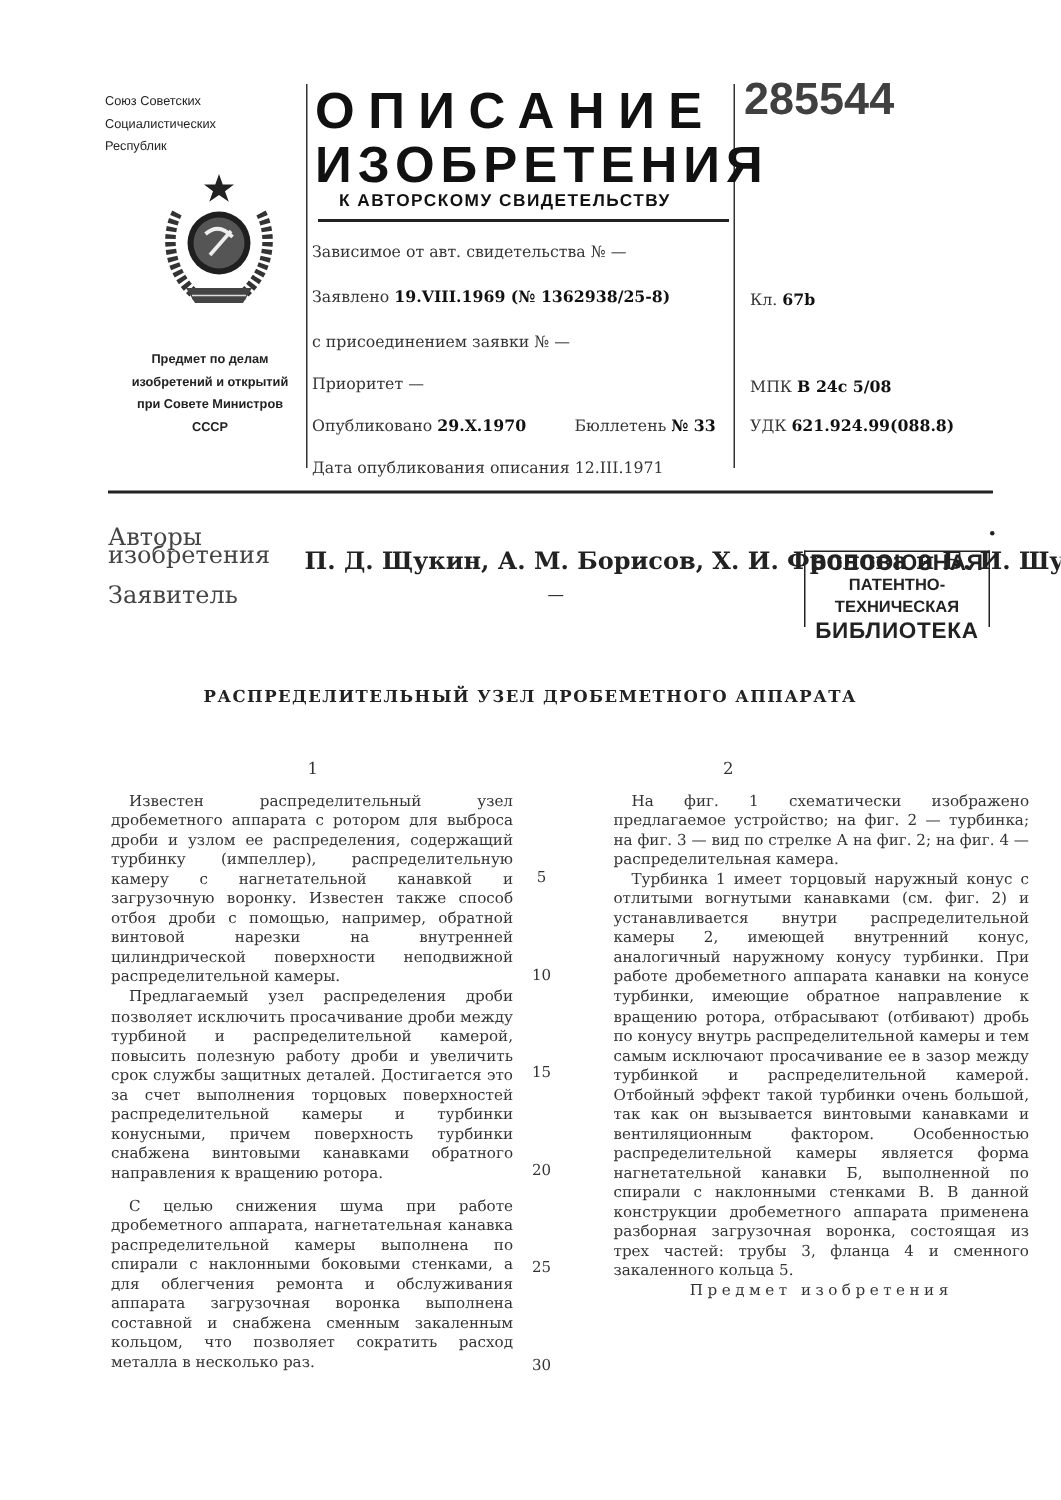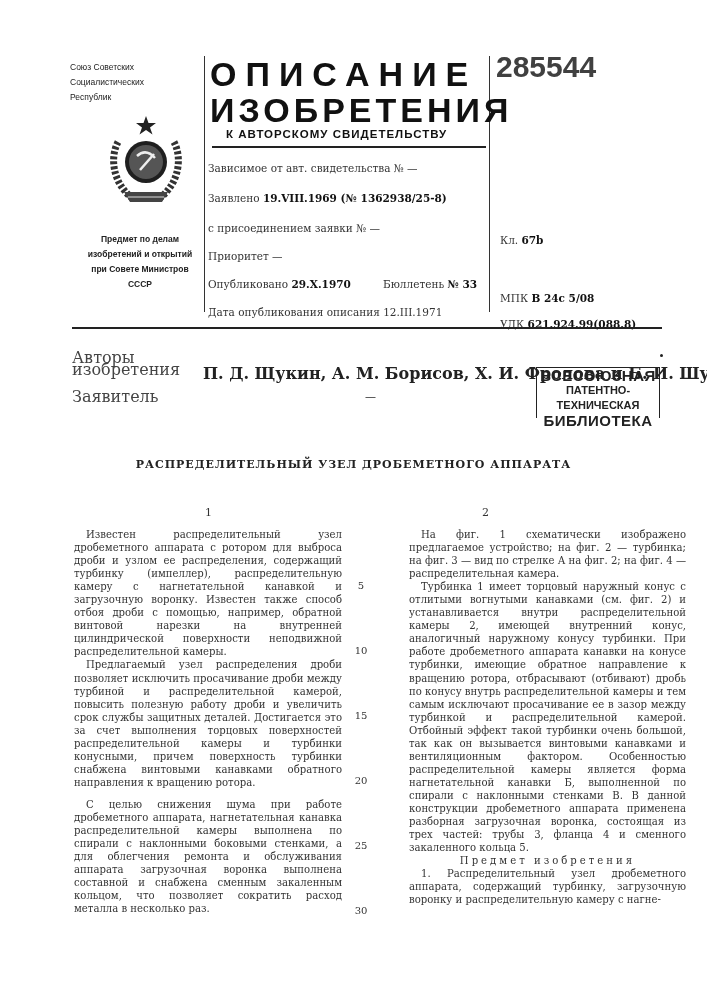--- a/index.html
+++ b/index.html
@@ -16,21 +16,21 @@
 
   .title1 { left: 210px; top: 56px; width: 280px; font-family: "Liberation Sans", sans-serif; font-weight: bold; font-size: 34px; letter-spacing: 9px; line-height: 36px; color: #111; }
   .title2 { left: 210px; top: 92px; width: 280px; font-family: "Liberation Sans", sans-serif; font-weight: bold; font-size: 34px; letter-spacing: 4px; line-height: 36px; color: #111; }
   .subtitle { left: 226px; top: 128px; width: 260px; font-family: "Liberation Sans", sans-serif; font-weight: bold; font-size: 11.5px; letter-spacing: 1px; color: #111; }
   .subline { left: 212px; top: 146px; width: 274px; height: 2px; background: #222; }
 
   .patno { left: 496px; top: 50px; font-family: "Liberation Sans", sans-serif; font-weight: bold; font-size: 30px; color: #404040; }
 
   .meta { left: 208px; font-size: 10.5px; color: #333; white-space: nowrap; }
   .meta b { color: #111; }
-  .class { left: 500px; font-size: 10.5px; color: #333; white-space: nowrap; margin-top: 40px; }
+  .class { left: 500px; font-size: 10.5px; color: #333; white-space: nowrap; }
   .class b { color: #111; }
 
   .hrule { left: 72px; top: 327px; width: 590px; height: 2px; background: #222; }
 
   .lbl { left: 72px; font-size: 16px; color: #444; line-height: 12px; }
   .authors { left: 203px; top: 364px; font-size: 16px; font-weight: bold; color: #222; white-space: nowrap; }
   .dash { left: 365px; top: 390px; font-size: 11px; color: #222; }
 
   .stamp { left: 536px; top: 367px; width: 122px; height: 50px; border-left: 1.5px solid #222; border-right: 1.5px solid #222; border-top: 1.5px solid #222; font-family: "Liberation Sans", sans-serif; font-weight: bold; color: #222; text-align: center; }
   .stamp div { font-size: 15px; line-height: 15px; letter-spacing: 0.5px; }
@@ -153,14 +153,13 @@
 <div class="abs ln" style="top:645px">10</div>
 <div class="abs ln" style="top:710px">15</div>
 <div class="abs ln" style="top:775px">20</div>
 <div class="abs ln" style="top:840px">25</div>
 <div class="abs ln" style="top:905px">30</div>
 
 <div class="abs col right-col">
   <p>На фиг. 1 схематически изображено предлагаемое устройство; на фиг. 2 — турбинка; на фиг. 3 — вид по стрелке А на фиг. 2; на фиг. 4 — распределительная камера.</p>
   <p>Турбинка 1 имеет торцовый наружный конус с отлитыми вогнутыми канавками (см. фиг. 2) и устанавливается внутри распределительной камеры 2, имеющей внутренний конус, аналогичный наружному конусу турбинки. При работе дробеметного аппарата канавки на конусе турбинки, имеющие обратное направление к вращению ротора, отбрасывают (отбивают) дробь по конусу внутрь распределительной камеры и тем самым исключают просачивание ее в зазор между турбинкой и распределительной камерой. Отбойный эффект такой турбинки очень большой, так как он вызывается винтовыми канавками и вентиляционным фактором. Особенностью распределительной камеры является форма нагнетательной канавки Б, выполненной по спирали с наклонными стенками В. В данной конструкции дробеметного аппарата применена разборная загрузочная воронка, состоящая из трех частей: трубы 3, фланца 4 и сменного закаленного кольца 5.</p>
   <p class="subhead">Предмет изобретения</p>
-  <p>1. Распределительный узел дробеметного аппарата, содержащий турбинку, загрузочную воронку и распределительную камеру с нагне-</p>
 </div>
 
 </body></html>

